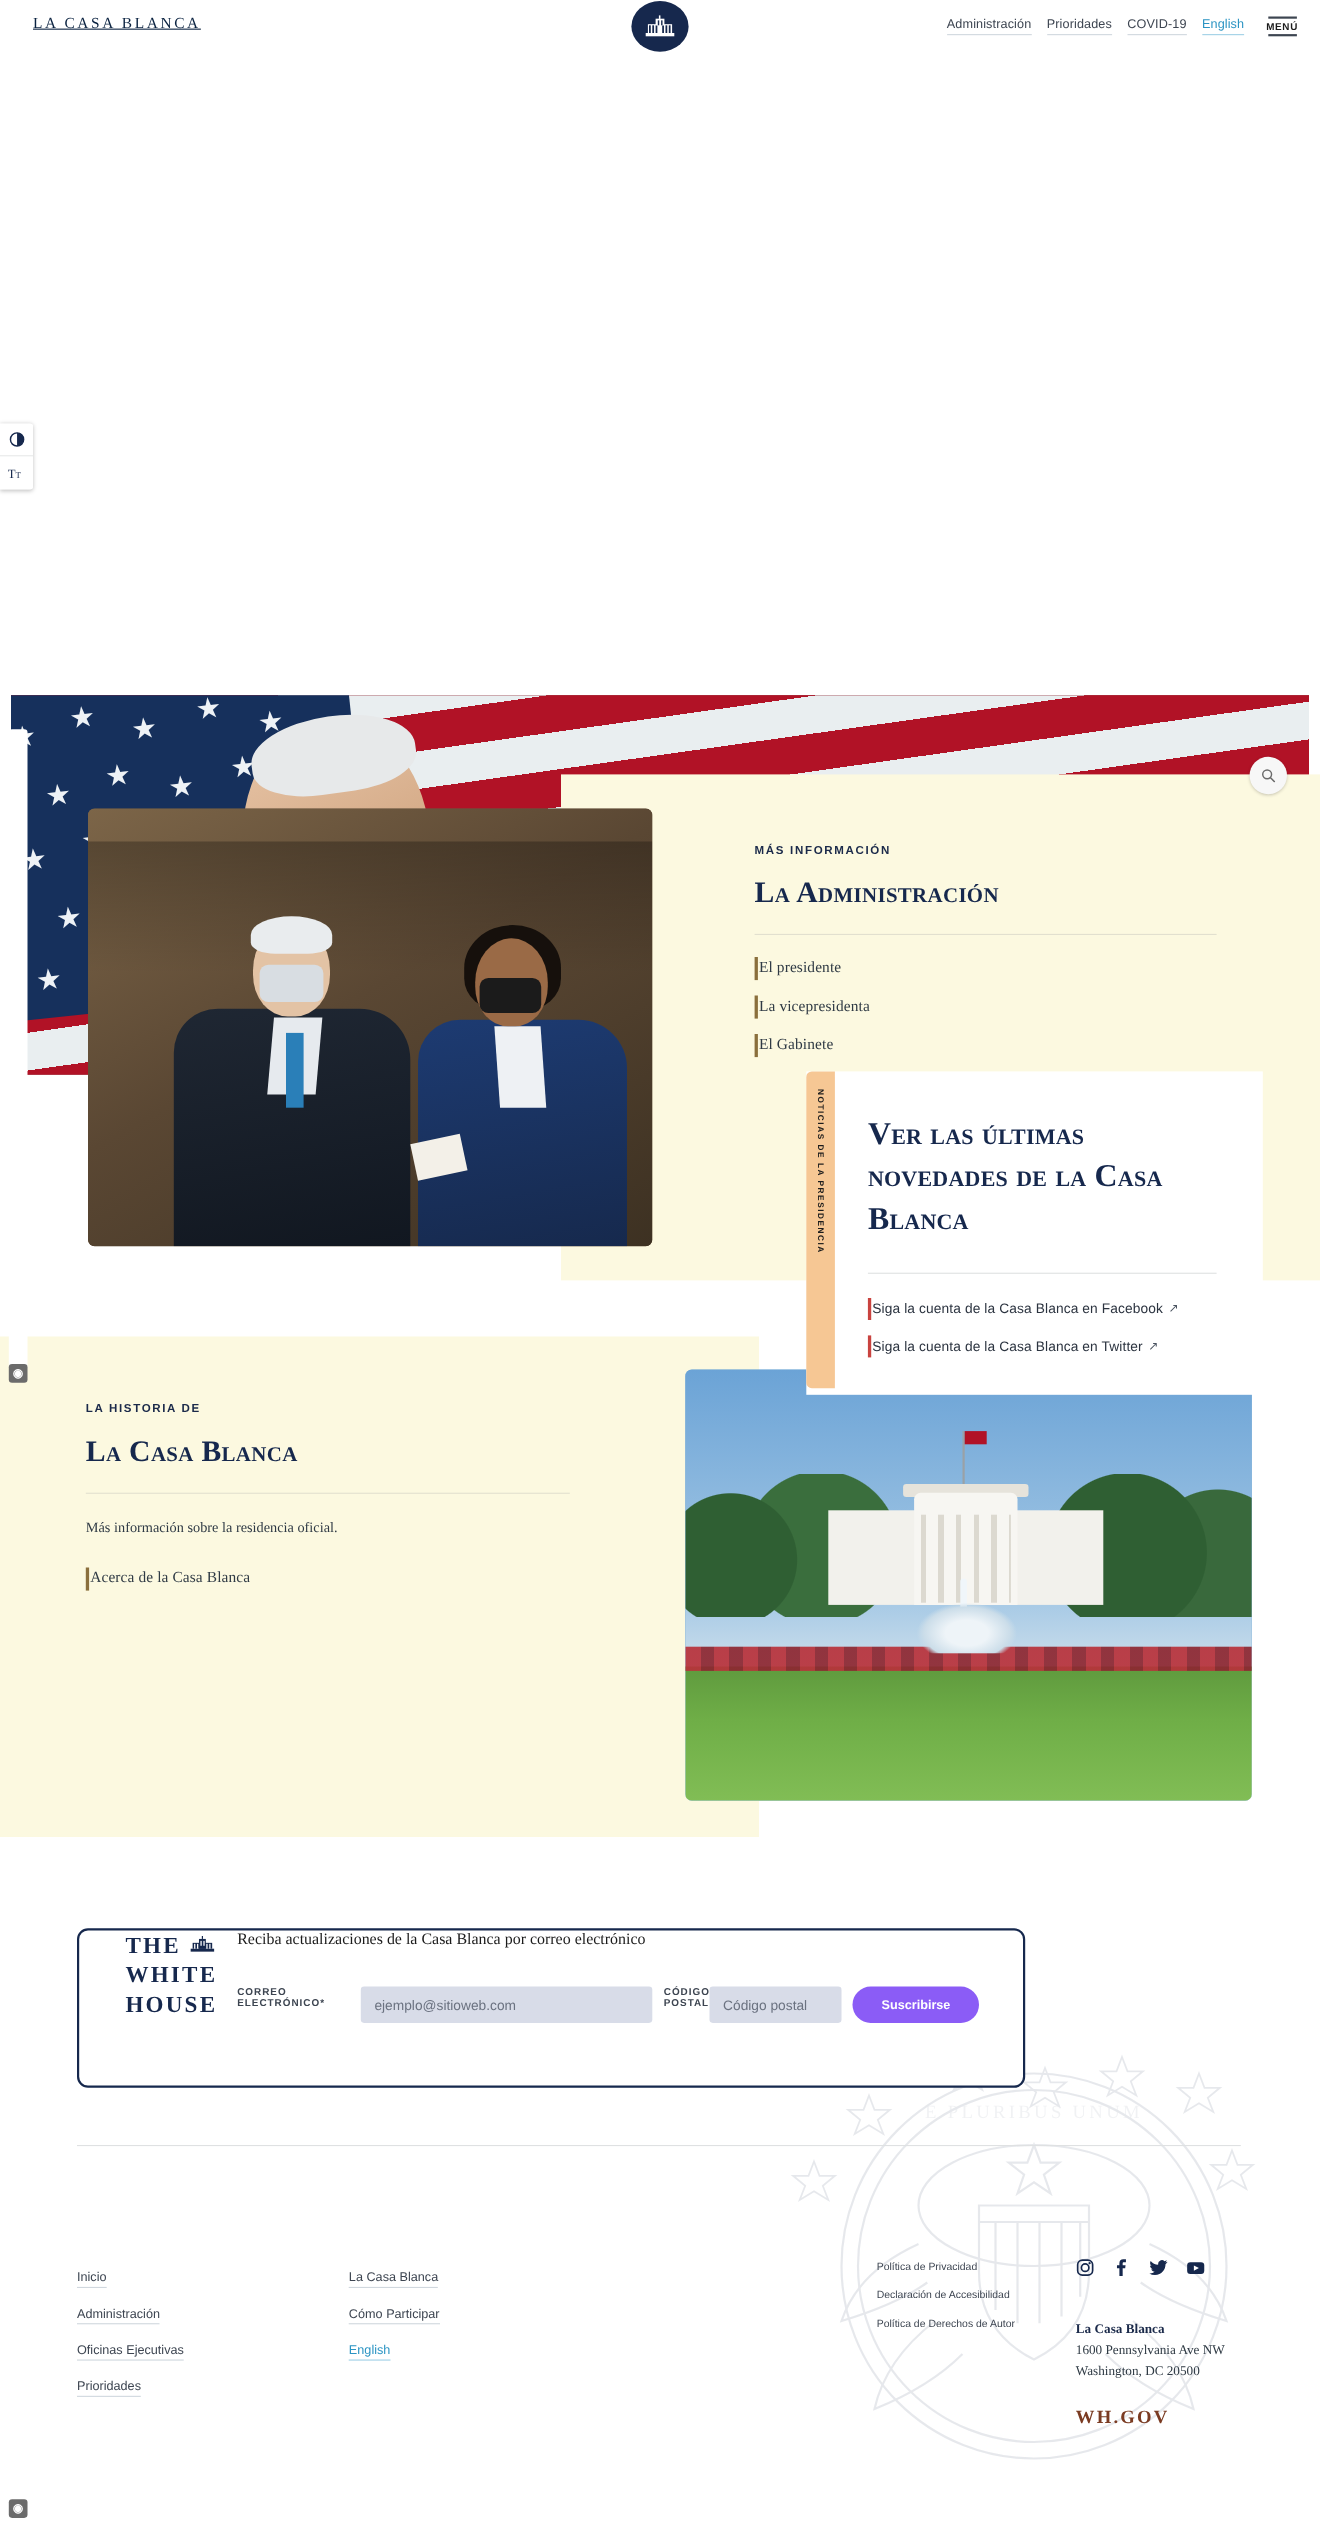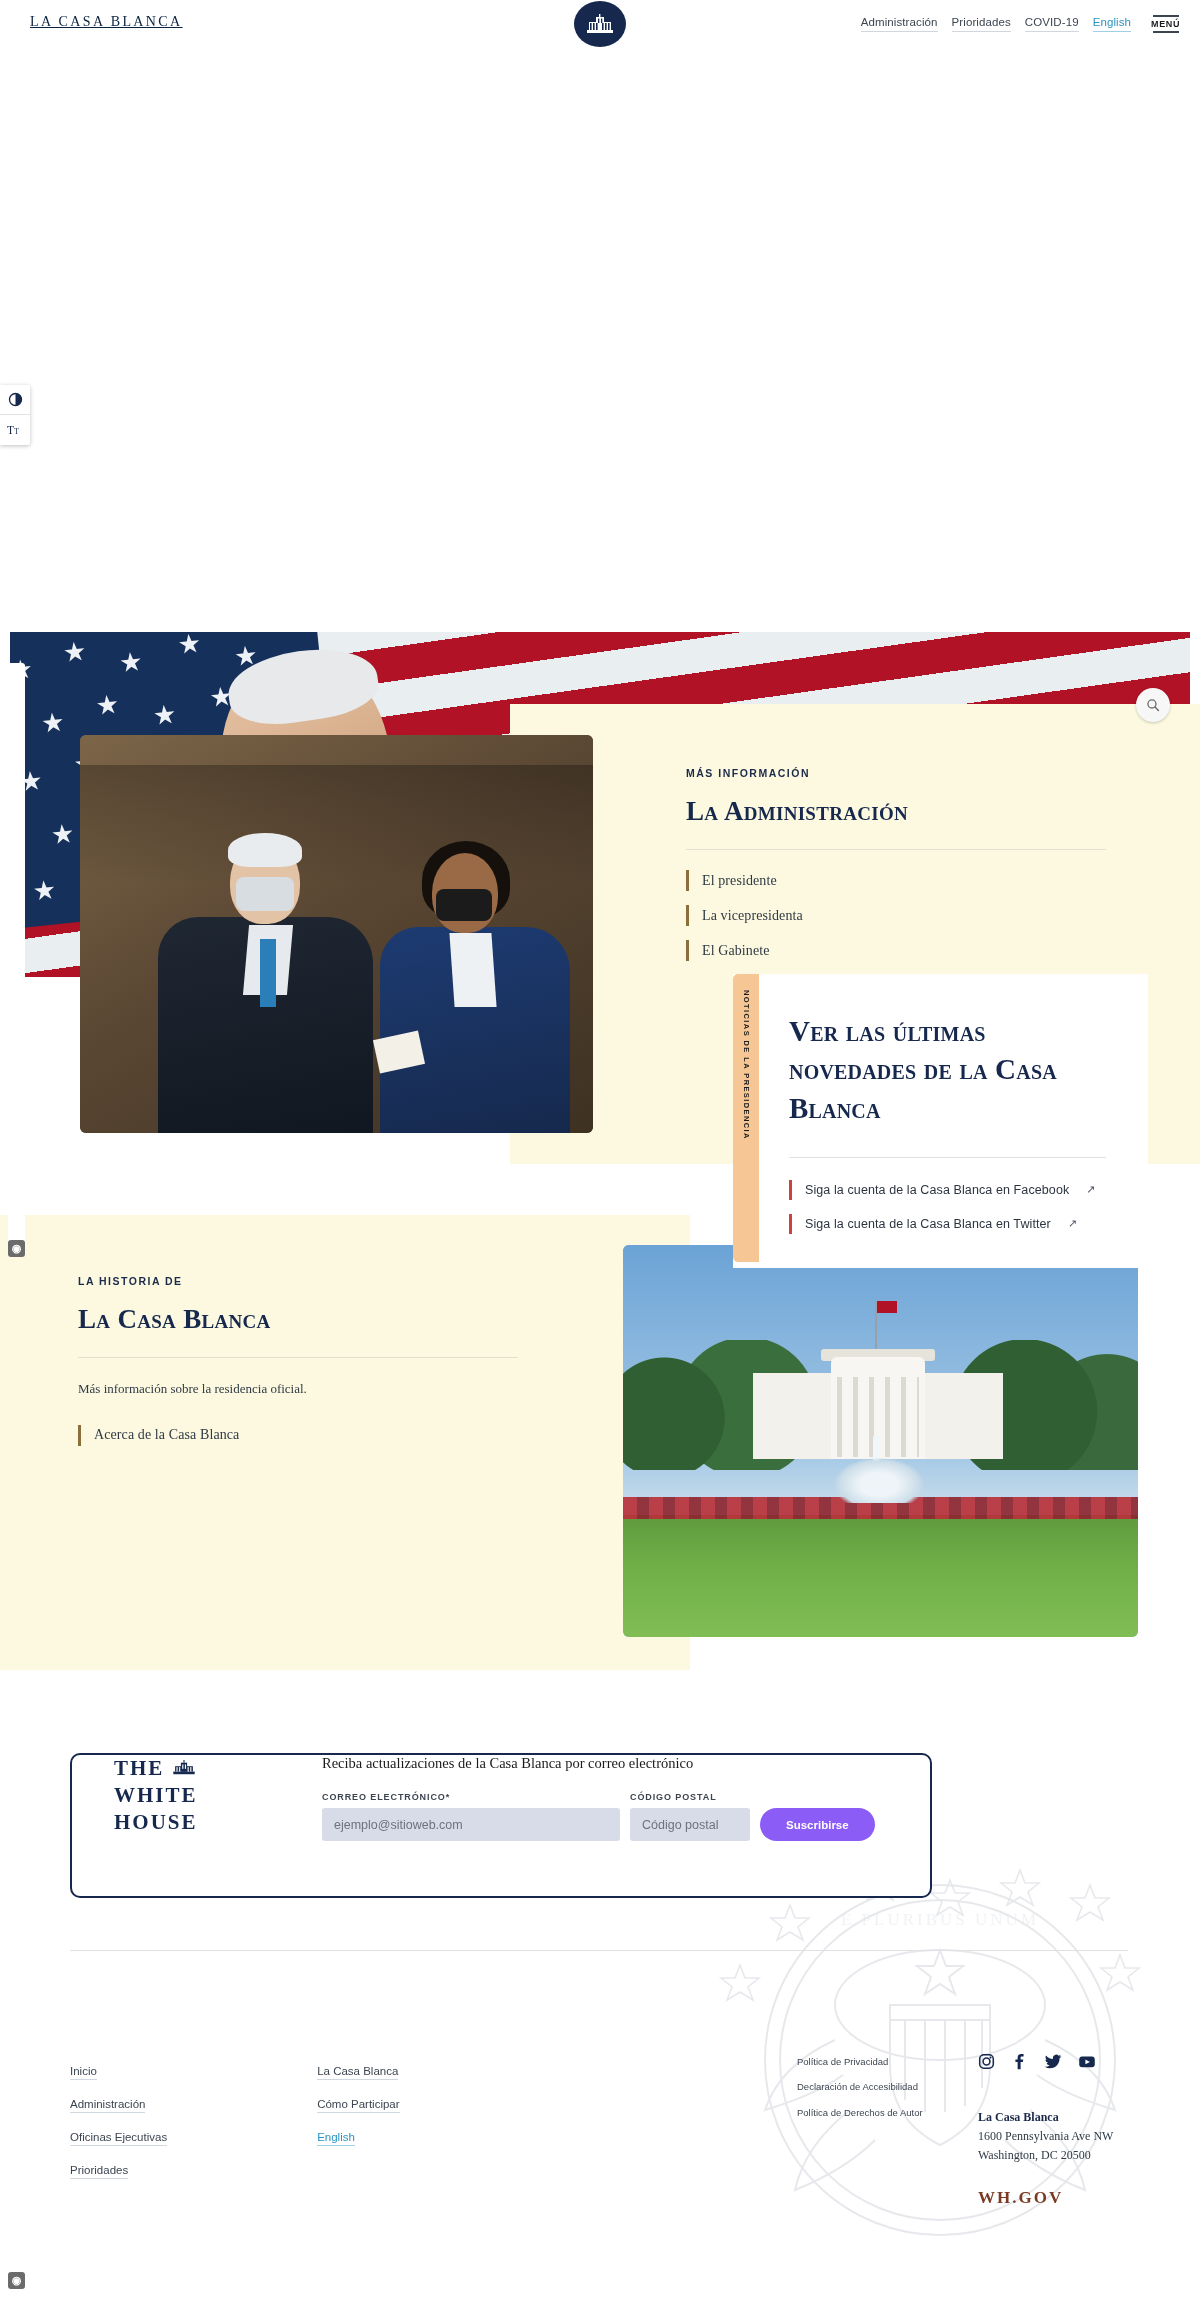--- a/index.html
+++ b/index.html
@@ -313,21 +313,21 @@
     border: none;
     border-top: 1px solid #dfe1e2;
     margin: 0 0 22px 0;
   }
   .link-list { list-style: none; }
   .link-list li { margin-bottom: 14px; }
   .link-list li:last-child { margin-bottom: 0; }
   .bar-link {
     display: flex;
     align-items: center;
-    gap: 13px;
+    gap: 1px;
     text-decoration: none;
     color: #1b1b1b;
   }
   .bar-link .tick {
     width: 3px;
     height: 20px;
     background: #c9433f;
     flex: none;
   }
   .bar-link .txt {
@@ -568,21 +568,21 @@
   }
   .nl-logo .line1 { display: flex; align-items: center; gap: 8px; }
   .nl-right { flex: 1; padding-right: 40px; }
   .nl-heading {
     font-family: "Liberation Serif", serif;
     font-size: 14.5px;
     color: #1b1b1b;
     margin-bottom: 20px;
   }
   .nl-fields { display: flex; align-items: flex-end; gap: 10px; }
-  .field-group { display: flex; flex-direction: column; }
+  .field-group { display: flex; flex-direction: row; margin-top: 14px; }
   .field-label {
     font-size: 9px;
     font-weight: 700;
     letter-spacing: .9px;
     color: #3d4551;
     margin-bottom: 6px;
   }
   .nl-input {
     height: 33px;
     border: none;

